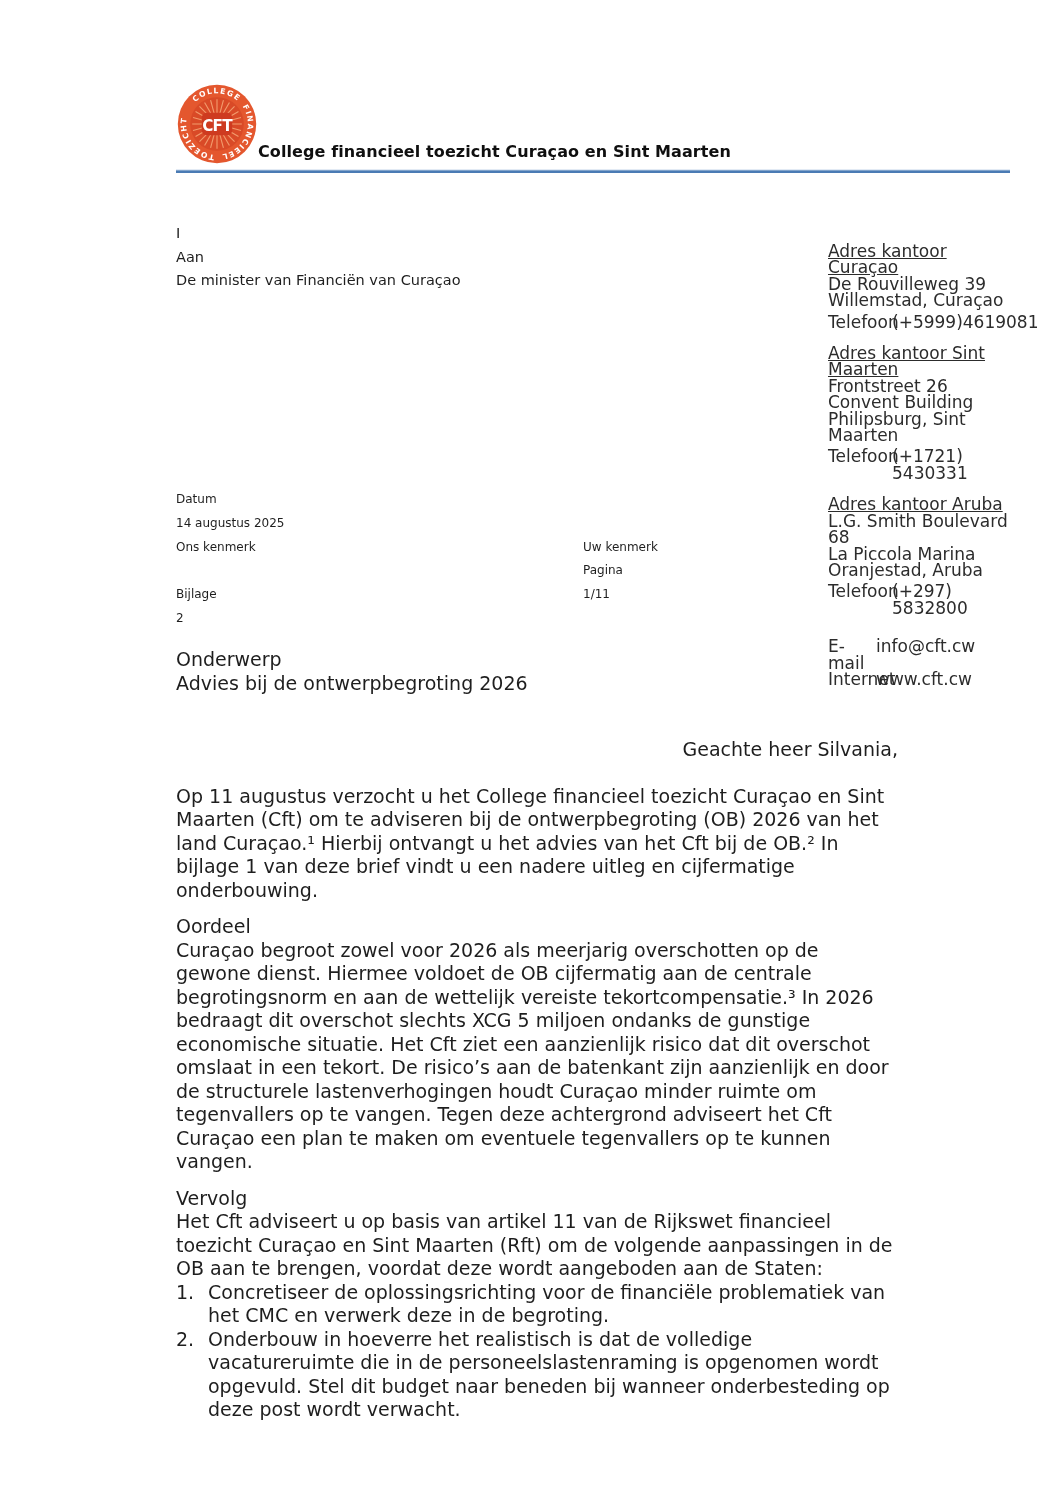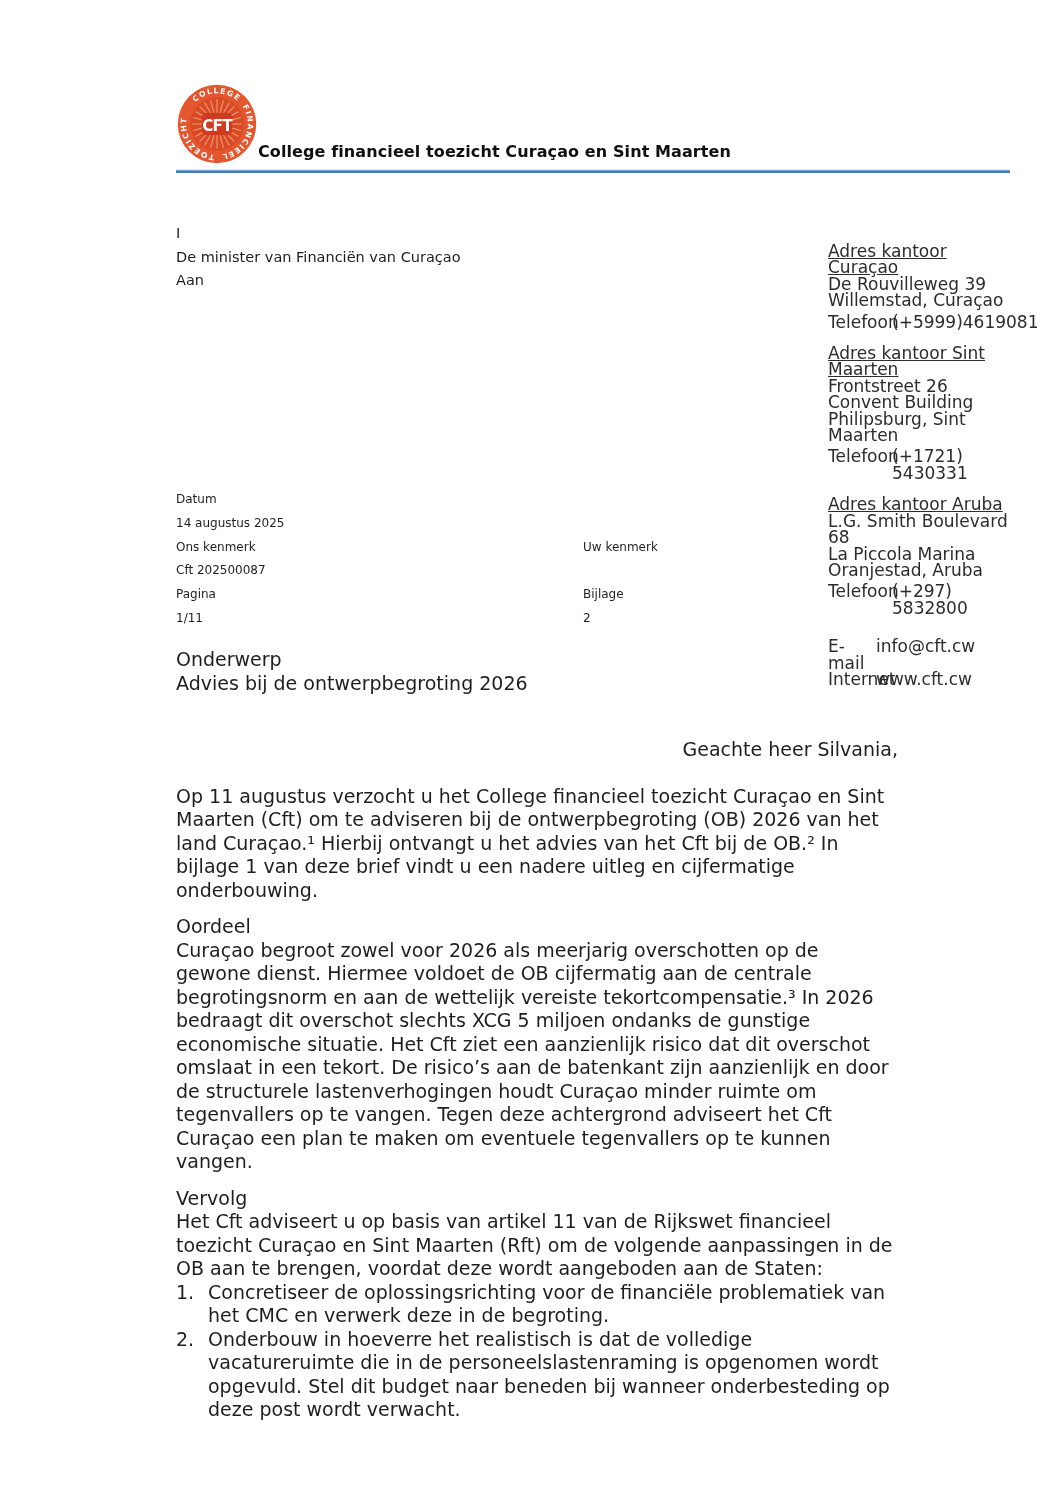--- a/index.html
+++ b/index.html
@@ -83,22 +83,22 @@
       <text font-size="9.5" font-weight="bold" fill="#ffffff" letter-spacing="1.6" word-spacing="3">
         <textPath href="#ringpath">COLLEGE  FINANCIEEL  TOEZICHT</textPath>
       </text>
     </svg>
   </div>
   <div class="org-title">College financieel toezicht Curaçao en Sint Maarten</div>
   <div class="header-rule"></div>
 
   <div class="recipient">
     <div>I</div>
+    <div>Aan</div>
     <div>De minister van Financiën van Curaçao</div>
-    <div>Aan</div>
   </div>
 
   <div class="sidebar">
     <div class="office">
       <div class="office-title">Adres kantoor Curaçao</div>
       <div>De Rouvilleweg 39</div>
       <div>Willemstad, Curaçao</div>
       <div class="phone-row">
         <span class="phone-label">Telefoon</span>
         <span>(+5999)4619081</span>
@@ -139,21 +139,20 @@
     </div>
   </div>
 
   <div class="meta">
     <div>Datum</div>
     <div></div>
     <div>14 augustus 2025</div>
     <div></div>
     <div>Ons kenmerk</div>
     <div>Uw kenmerk</div>
-    <div>Cft 202500087</div>
     <div></div>
     <div>Pagina</div>
     <div>Bijlage</div>
     <div>1/11</div>
     <div>2</div>
   </div>
 
   <div class="letter">
     <div>Onderwerp</div>
     <div>Advies bij de ontwerpbegroting 2026</div>

